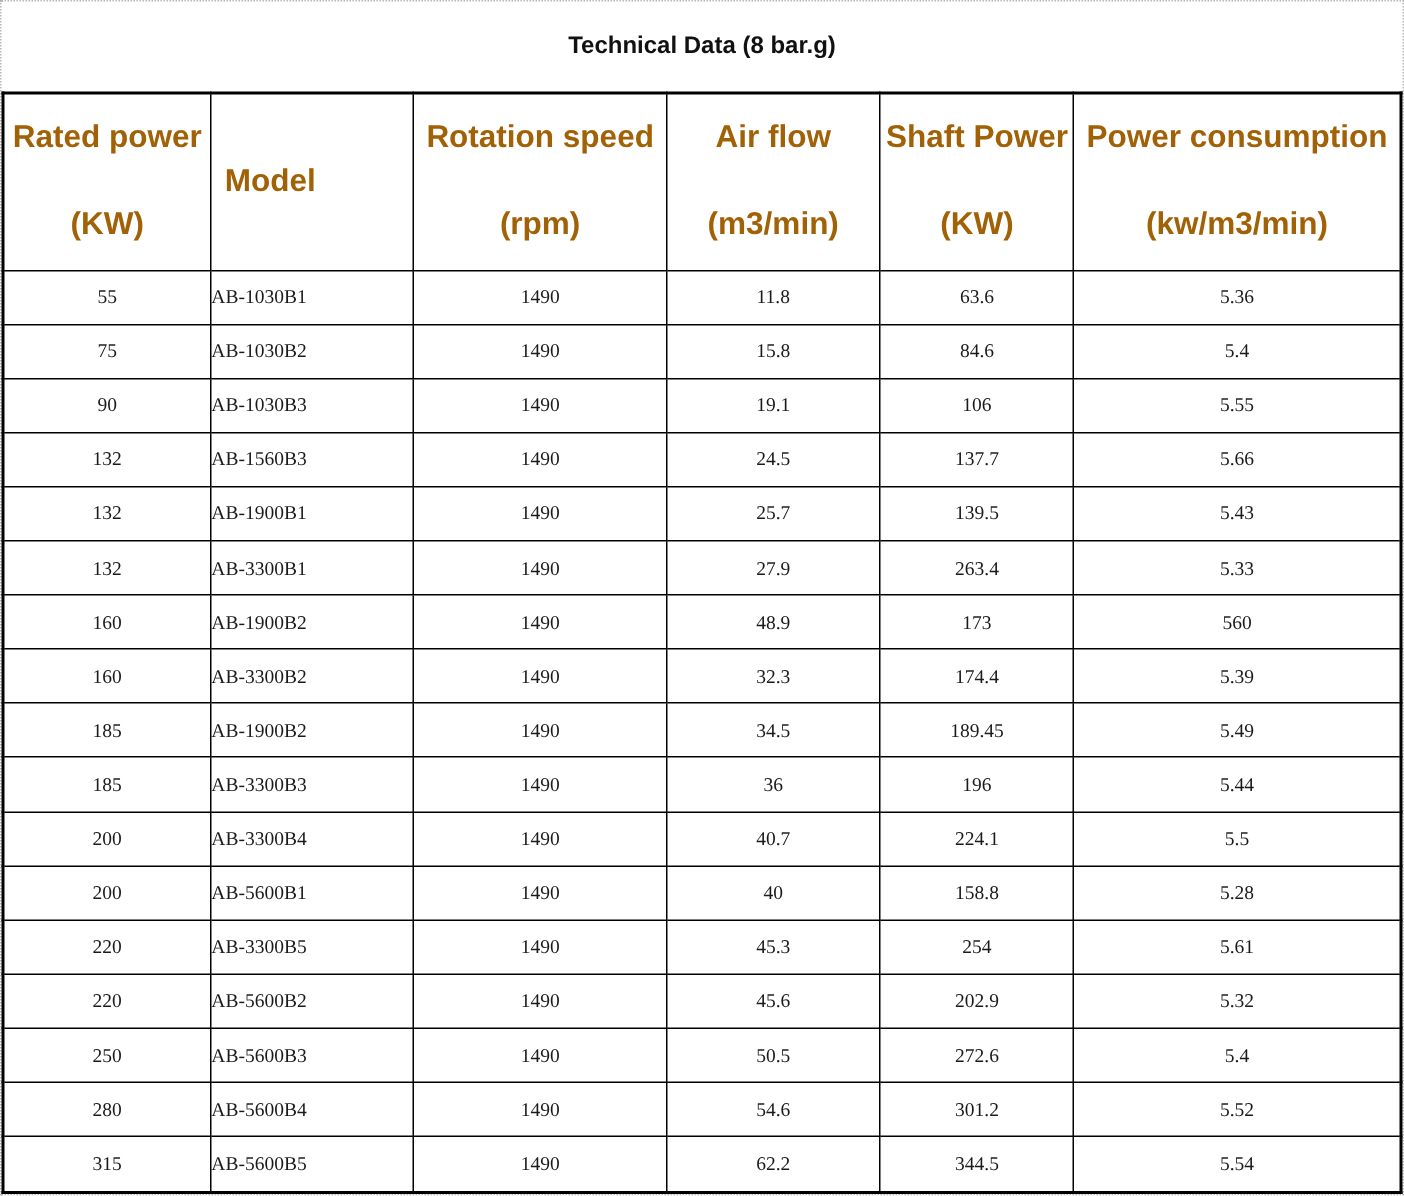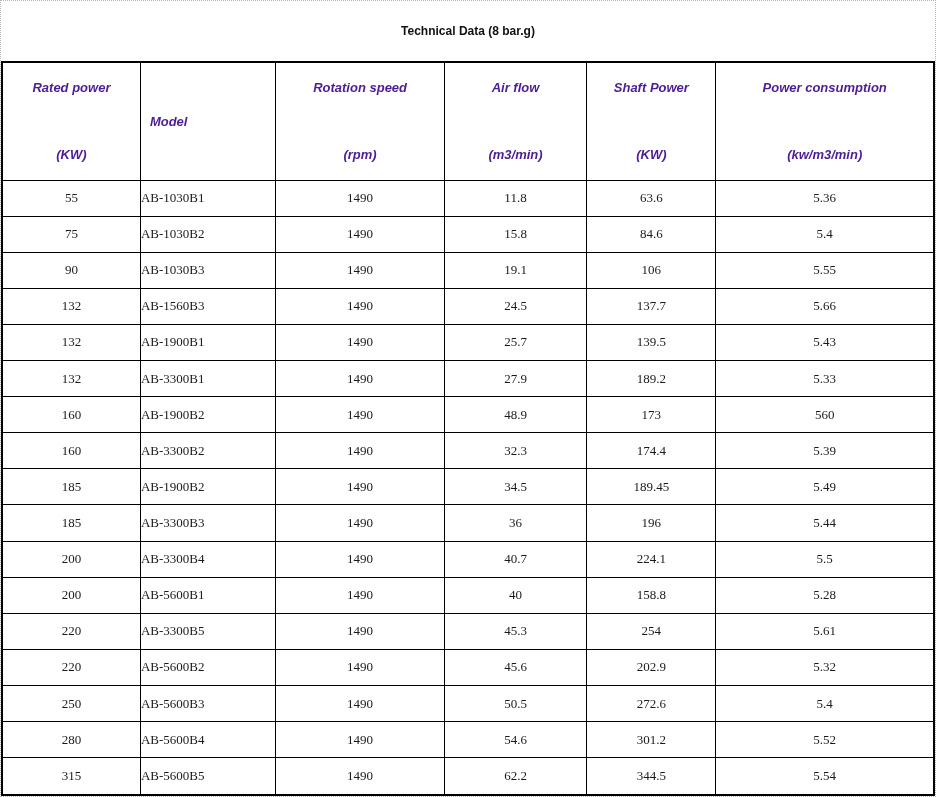--- a/index.html
+++ b/index.html
@@ -15,44 +15,43 @@
   }
   .title-bar {
     height: 60px;
     flex: 0 0 60px;
     display: flex;
     align-items: center;
     justify-content: center;
   }
   .title-text {
     font-weight: bold;
-    font-size: 12px;
+    font-size: 16px;
     color: #111;
     letter-spacing: 0px;
   }
   table.tech-table {
     width: 100%;
     flex: 1 1 auto;
     border-collapse: collapse;
     table-layout: fixed;
     border: 2px solid #000;
   }
   table.tech-table th,
   table.tech-table td {
     border: 1px solid #000;
     padding: 0;
     background: #fff;
   }
   table.tech-table thead tr { height: 118px; }
   table.tech-table th {
     font-weight: bold;
-    font-size: 13px;
-    color: #4c1d95;
+    font-size: 21px;
+    color: #a16207;
     vertical-align: middle;
-    font-style: italic;
   }
   .hwrap {
     display: flex;
     flex-direction: column;
     justify-content: space-between;
     align-items: center;
     height: 82px;
     padding: 0 2px;
   }
   .hwrap.single {
@@ -167,21 +166,21 @@
           <td>1490</td>
           <td>25.7</td>
           <td>139.5</td>
           <td>5.43</td>
         </tr>
         <tr>
           <td>132</td>
           <td class="model-cell">AB-3300B1</td>
           <td>1490</td>
           <td>27.9</td>
-          <td>189.2</td>
+          <td>263.4</td>
           <td>5.33</td>
         </tr>
         <tr>
           <td>160</td>
           <td class="model-cell">AB-1900B2</td>
           <td>1490</td>
           <td>48.9</td>
           <td>173</td>
           <td>560</td>
         </tr>

